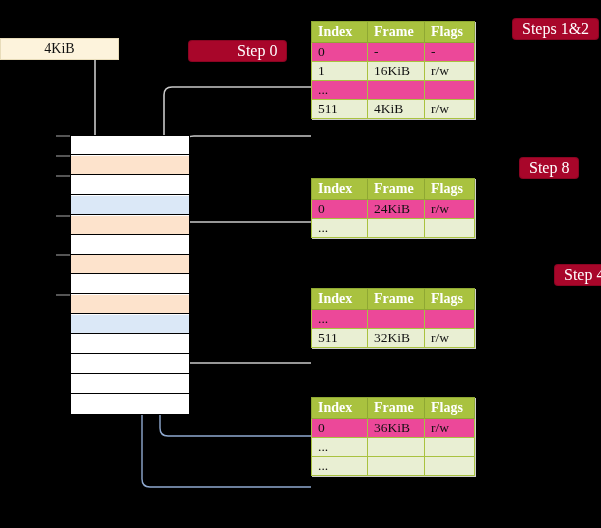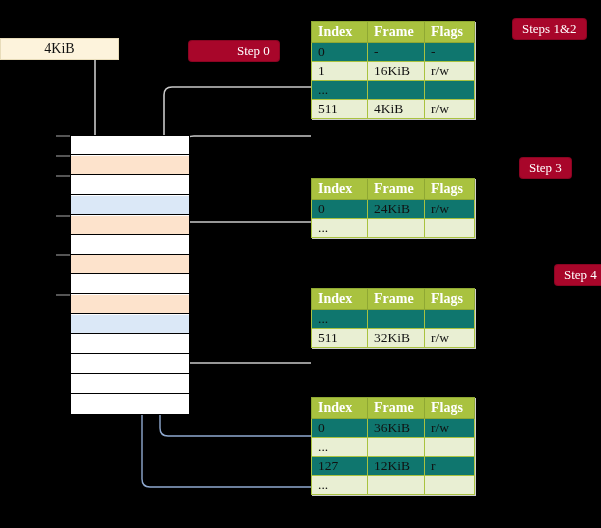--- a/index.html
+++ b/index.html
@@ -2,21 +2,21 @@
 <html><head>
 <meta charset="utf-8">
 <style>
   html,body{margin:0;padding:0;background:#000;}
   body{width:601px;height:528px;position:relative;overflow:hidden;
        font-family:"Liberation Serif","DejaVu Serif",serif;}
   .root{position:absolute;left:0;top:0;width:601px;height:528px;}
 
   
   .badge{position:absolute;background:#a8062a;color:#fff;
-         font-family:"Liberation Serif",serif;font-size:13px;
+         font-family:"Liberation Serif",serif;font-size:16px;
          padding:2px 9px 3px 9px;border-radius:3px;white-space:nowrap;
          line-height:15px;
          box-shadow:0 0 0 1px #8a0422;}
   #badge-steps12{left:513px;top:19px;}
   #badge-step3{left:520px;top:158px;}
   #badge-step4{left:516px;top:265px;margin-left:39px;}
   #badge-step0{left:189px;top:41px;padding-left:48px;}
 
   
   .kib-box{position:absolute;left:0px;top:38px;width:119px;height:22px;
@@ -27,21 +27,21 @@
   
   .grid{position:absolute;left:70px;top:135px;width:120px;height:280px;
         border:1px solid #000;box-sizing:border-box;background:#fff;}
   .grow{position:absolute;left:0;width:118px;height:19px;
         border-bottom:1px solid #000;box-sizing:border-box;}
   .grow.last{border-bottom:none;}
   .tick{position:absolute;width:14px;height:0;border-top:2px solid #555;}
 
   
   .ptable{position:absolute;border-collapse:collapse;
-          font-size:13.5px;color:#111;background:#0f766e;
+          font-size:13.5px;color:#111;background:#ec4899;
           box-shadow:1px 1px 0 0 #cfcfcf;}
   .ptable th{background:#a9c23f;color:#fff;font-weight:bold;
              text-align:left;padding:2px 6px;font-size:14px;
              border:1px solid #8fa833;}
   .ptable td{border:1px solid #a9c23f;padding:1px 6px;height:19px;
              box-sizing:border-box;vertical-align:middle;}
   .ptable tr.alt td{background:#e9efd3;}
   .ptable td.hl{background:#fbfaa0;}
   .ptable td.c0{width:56px;}
   .ptable td.c1{width:57px;}
@@ -87,21 +87,21 @@
 
     <path d="M311,487 L150,487 Q142,487 142,479 L142,214" stroke="#8fa9cf" stroke-width="1.4" fill="none" marker-end="url(#ah-blue-up)"></path>
   </svg>
 
   <div class="kib-box">
     <span>4KiB</span>
   </div>
 
   <div class="badge" id="badge-step0">Step 0</div>
   <div class="badge" id="badge-steps12">Steps 1&amp;2</div>
-  <div class="badge" id="badge-step3">Step 3</div>
+  <div class="badge" id="badge-step3">Step 8</div>
   <div class="badge" id="badge-step4">Step 4</div>
 
   <div class="grid" id="memory-grid">
       <div class="grow" style="top: 0px; background: rgb(255, 255, 255);"></div>
       <div class="grow" style="top: 19.9px; background: rgb(253, 227, 204);"></div>
       <div class="grow" style="top: 39.8px; background: rgb(255, 255, 255);"></div>
       <div class="grow" style="top: 59.7px; background: rgb(219, 232, 247);"></div>
       <div class="grow" style="top: 79.6px; background: rgb(253, 227, 204);"></div>
       <div class="grow" style="top: 99.5px; background: rgb(255, 255, 255);"></div>
       <div class="grow" style="top: 119.4px; background: rgb(253, 227, 204);"></div>
@@ -200,25 +200,20 @@
           <tr>
             <td class="c0">0</td>
             <td class="c1">36KiB</td>
             <td class="c2">r/w</td>
           </tr>
           <tr class="alt">
             <td class="c0">...</td>
             <td class="c1"></td>
             <td class="c2"></td>
           </tr>
-          <tr>
-            <td class="c0">127</td>
-            <td class="c1">12KiB</td>
-            <td class="c2">r</td>
-          </tr>
           <tr class="alt">
             <td class="c0">...</td>
             <td class="c1"></td>
             <td class="c2"></td>
           </tr>
         </tbody>
       </table>
     </div>
 
 <div class="tick" style="left: 56px; top: 135px;"></div>

